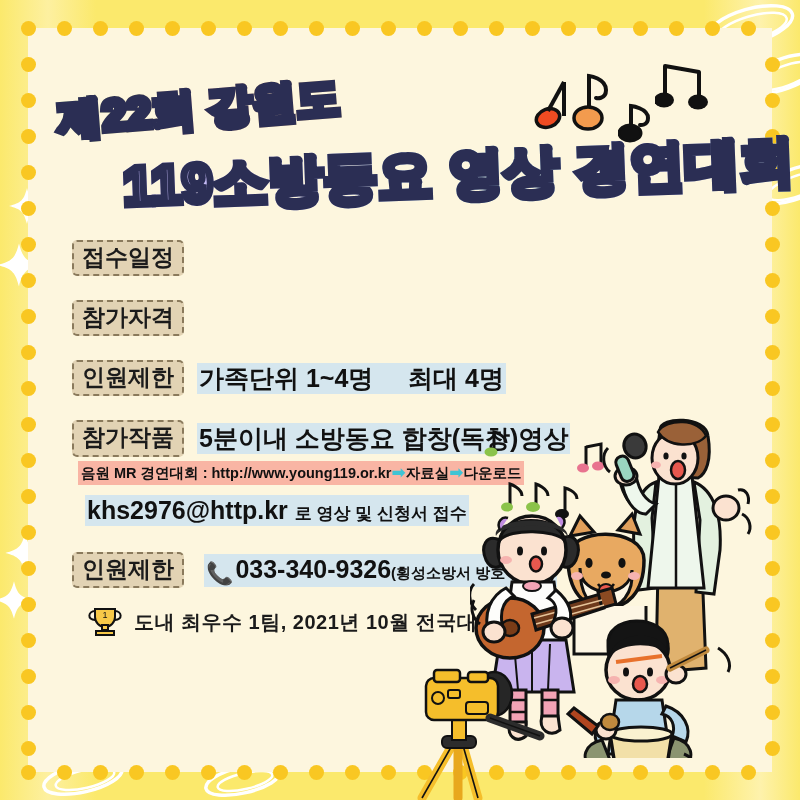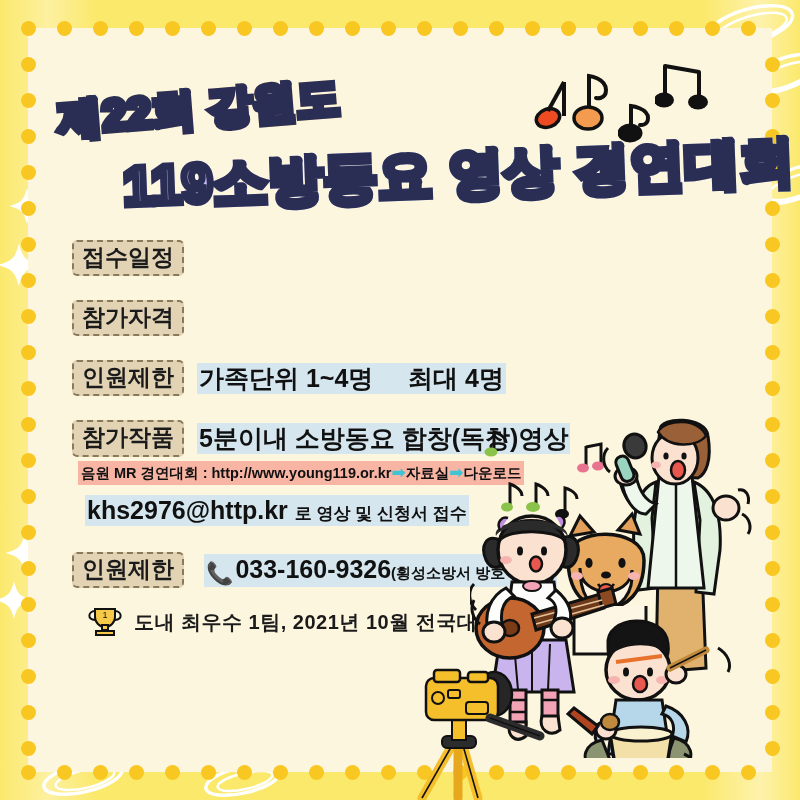--- a/index.html
+++ b/index.html
@@ -269,21 +269,21 @@
     <div style="margin:4px 0 10px 6px;">
       <span class="mr-line"><span>음원  MR 경연대회 : http://www.young119.or.kr</span><span class="arrow">➡</span><span>자료실</span><span class="arrow">➡</span><span>다운로드</span></span>
     </div>
 
     <div class="row" style="margin-bottom:26px;">
       <span class="val"><span>khs2976@http.kr</span> <span class="sm">로 영상 및 신청서 접수</span></span>
     </div>
 
     <div class="row">
       <span class="lbl">인원제한</span>
-      <span class="val" style="margin-left:20px;"><span class="phone-ico">📞</span><span>033-160-9326</span><span class="tiny">(횡성소방서 방호구조과)</span></span>
+      <span class="val" style="margin-left:20px;"><span class="phone-ico">📞</span><span>033-340-9326</span><span class="tiny">(횡성소방서 방호구조과)</span></span>
     </div>
 
     <div class="note-row" style="margin-top:16px;margin-left:12px;">
       <svg width="42" height="36" viewBox="0 0 42 36">
         <path d="M11 5 h20 v8 a10 10 0 0 1 -20 0 z" fill="#F7C948" stroke="#111" stroke-width="2"></path>
         <path d="M11 7 C4 7 3 16 11 16" fill="none" stroke="#111" stroke-width="2"></path>
         <path d="M31 7 C38 7 39 16 31 16" fill="none" stroke="#111" stroke-width="2"></path>
         <path d="M18 21 h6 v5 h-6 z" fill="#F7C948" stroke="#111" stroke-width="2"></path>
         <path d="M12 27 h18 v4 h-18 z" fill="#F7C948" stroke="#111" stroke-width="2"></path>
         <text x="21" y="14" font-size="9" text-anchor="middle" fill="#111" font-family="Liberation Sans, sans-serif">1</text>

